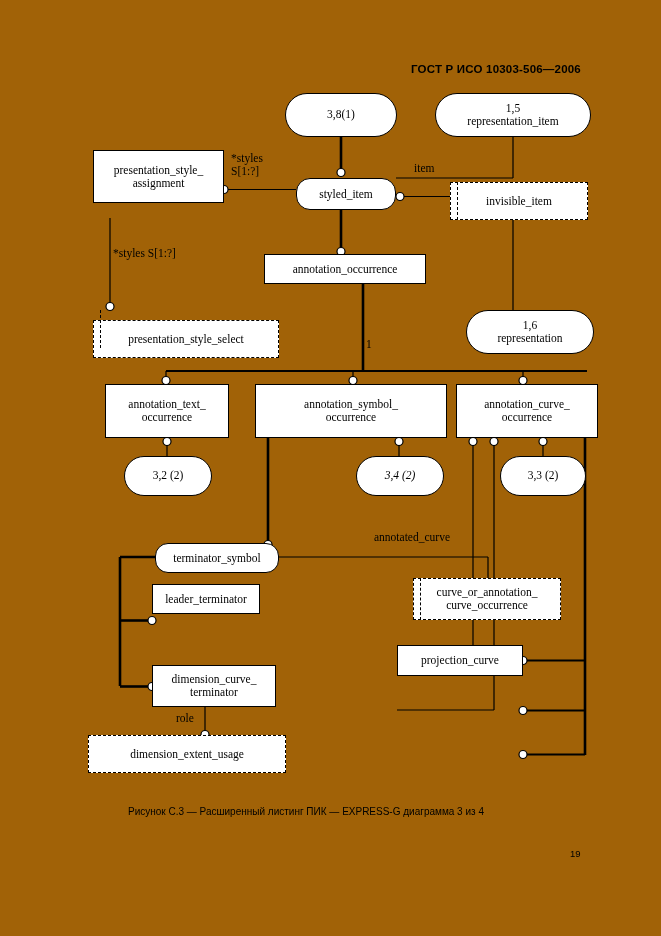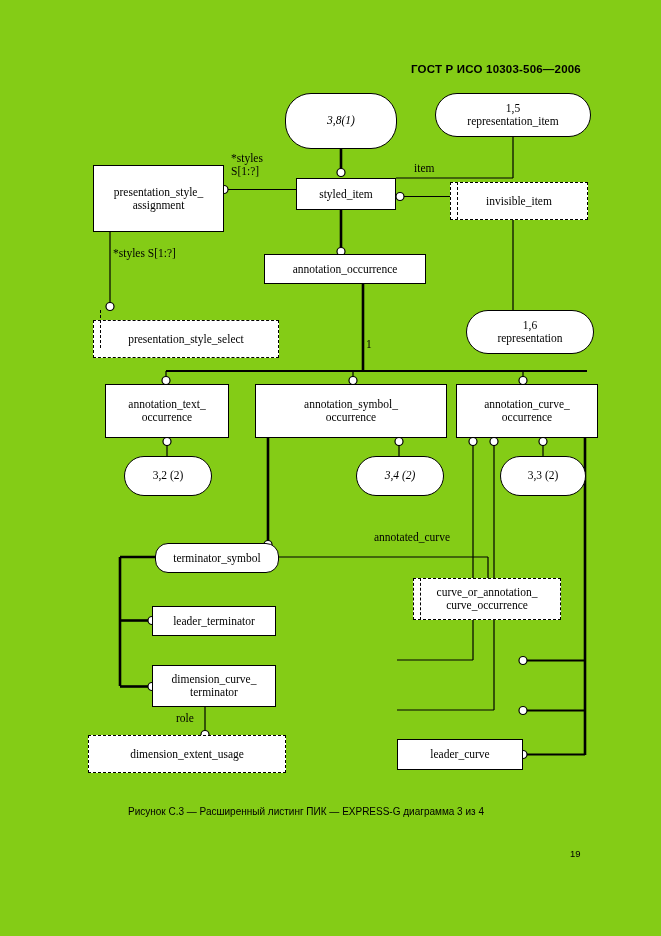--- a/index.html
+++ b/index.html
@@ -8,21 +8,21 @@
     background: #ffffff;
   }
   body {
     font-family: "Liberation Serif", serif;
     color: #000000;
   }
   #page {
     position: relative;
     width: 661px;
     height: 936px;
-    background: #84cc16;
+    background: #a16207;
     overflow: hidden;
   }
   #svg-layer {
     position: absolute;
     left: 0; top: 0;
     width: 661px;
     height: 936px;
   }
   .hdr {
     position: absolute;
@@ -172,72 +172,72 @@
       <circle cx="152" cy="686.5" r="4" stroke-width="1.2" fill="#fff"></circle>
 
       <line x1="205" y1="707" x2="205" y2="731" stroke-width="1.2"></line>
       <circle cx="205" cy="734.5" r="4" stroke-width="1.2" fill="#fff"></circle>
 
     </g>
   </svg>
 
   <div class="hdr" style="left:411px; top:63px;">ГОСТ Р ИСО 10303-506—2006</div>
 
-  <div class="oval" style="left:285px; top:93px; width:112px; height:56px;font-style:italic;">3,8(1)</div>
+  <div class="oval" style="left:285px; top:93px; width:112px; height:44px;">3,8(1)</div>
 
   <div class="oval" style="left:435px; top:93px; width:156px; height:44px;">1,5
 representation_item</div>
 
   <div class="oval" style="left:466px; top:310px; width:128px; height:44px;">1,6
 representation</div>
 
   <div class="oval" style="left:124px; top:456px; width:88px; height:40px;">3,2 (2)</div>
 
   <div class="oval" style="left:356px; top:456px; width:88px; height:40px;font-style:italic;">3,4 (2)</div>
 
   <div class="oval" style="left:500px; top:456px; width:86px; height:40px;">3,3 (2)</div>
 
-  <div class="box" style="left:93px; top:165px; width:131px; height:67px;">presentation_style_
+  <div class="box" style="left:93px; top:150px; width:131px; height:53px;">presentation_style_
 assignment</div>
 
-  <div class="box" style="left:296px; top:178px; width:100px; height:32px;">styled_item</div>
+  <div class="box" style="left:296px; top:178px; width:100px; height:32px;border-radius:14px;">styled_item</div>
 
   <div class="box dashed" style="left:450px; top:182px; width:138px; height:38px;">invisible_item</div>
   <div class="selbar" style="left:457px; top:182px; width:1px; height:38px;"></div>
 
   <div class="box" style="left:264px; top:254px; width:162px; height:30px;">annotation_occurrence</div>
 
   <div class="box dashed" style="left:93px; top:320px; width:186px; height:38px;text-align:right;">presentation_style_select</div>
   <div class="selbar" style="left:100px; top:310px; width:1px; height:38px;"></div>
 
   <div class="box" style="left:105px; top:384px; width:124px; height:54px;">annotation_text_
 occurrence</div>
 
   <div class="box" style="left:255px; top:384px; width:192px; height:54px;">annotation_symbol_
 occurrence</div>
 
   <div class="box" style="left:456px; top:384px; width:142px; height:54px;">annotation_curve_
 occurrence</div>
 
   <div class="box" style="left:155px; top:543px; width:124px; height:30px;border-radius:13px;">terminator_symbol</div>
 
-  <div class="box" style="left:152px; top:606px; width:124px; height:30px;">leader_terminator</div>
+  <div class="box" style="left:152px; top:584px; width:108px; height:30px;">leader_terminator</div>
 
   <div class="box" style="left:152px; top:665px; width:124px; height:42px;">dimension_curve_
 terminator</div>
 
   <div class="box dashed" style="left:88px; top:735px; width:198px; height:38px;">dimension_extent_usage</div>
 
   <div class="box dashed" style="left:413px; top:578px; width:148px; height:42px;">curve_or_annotation_
 curve_occurrence</div>
   <div class="selbar" style="left:420px; top:578px; width:1px; height:42px;"></div>
 
-
-
-  <div class="box" style="left:397px; top:739px; width:126px; height:31px;">leader_curve</div>
+  <div class="box" style="left:397px; top:645px; width:126px; height:31px;">projection_curve</div>
+
+
 
   <div class="lbl" style="left:231px; top:152px; text-align:left;">*styles
 S[1:?]</div>
 
   <div class="lbl" style="left:113px; top:247px;">*styles S[1:?]</div>
 
   <div class="lbl" style="left:414px; top:162px;">item</div>
 
   <div class="lbl" style="left:366px; top:338px;">1</div>
 

